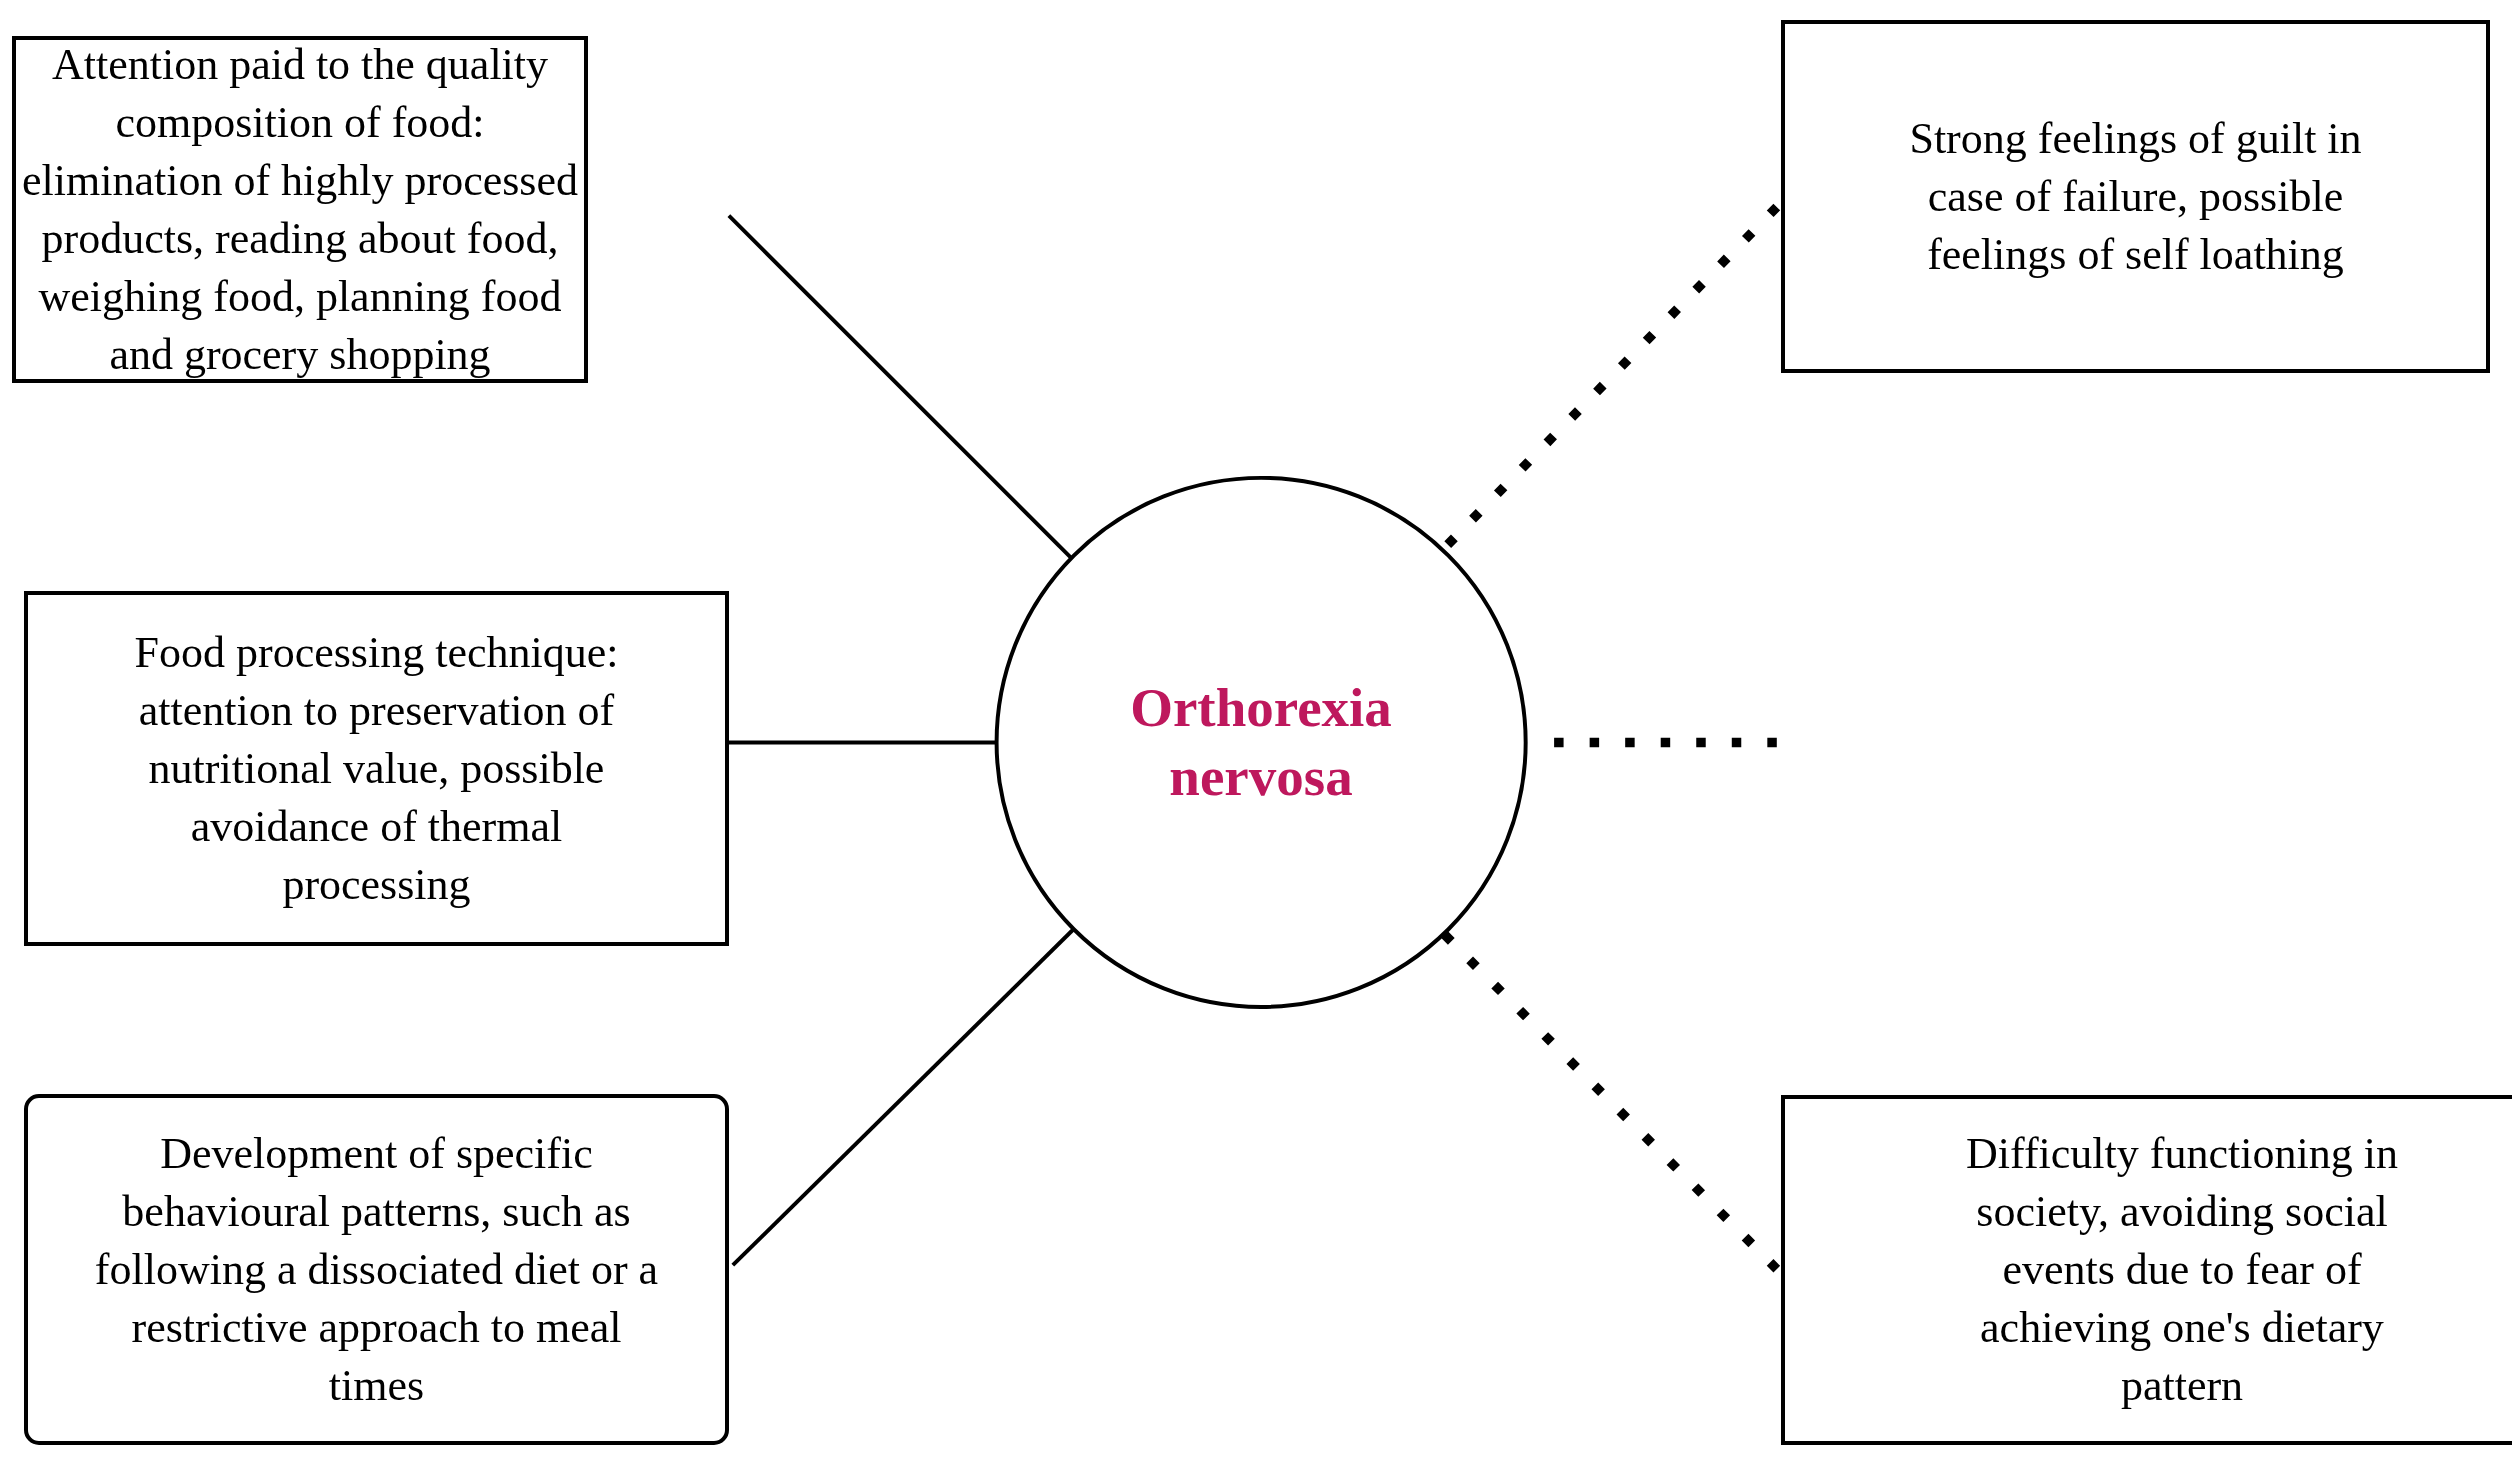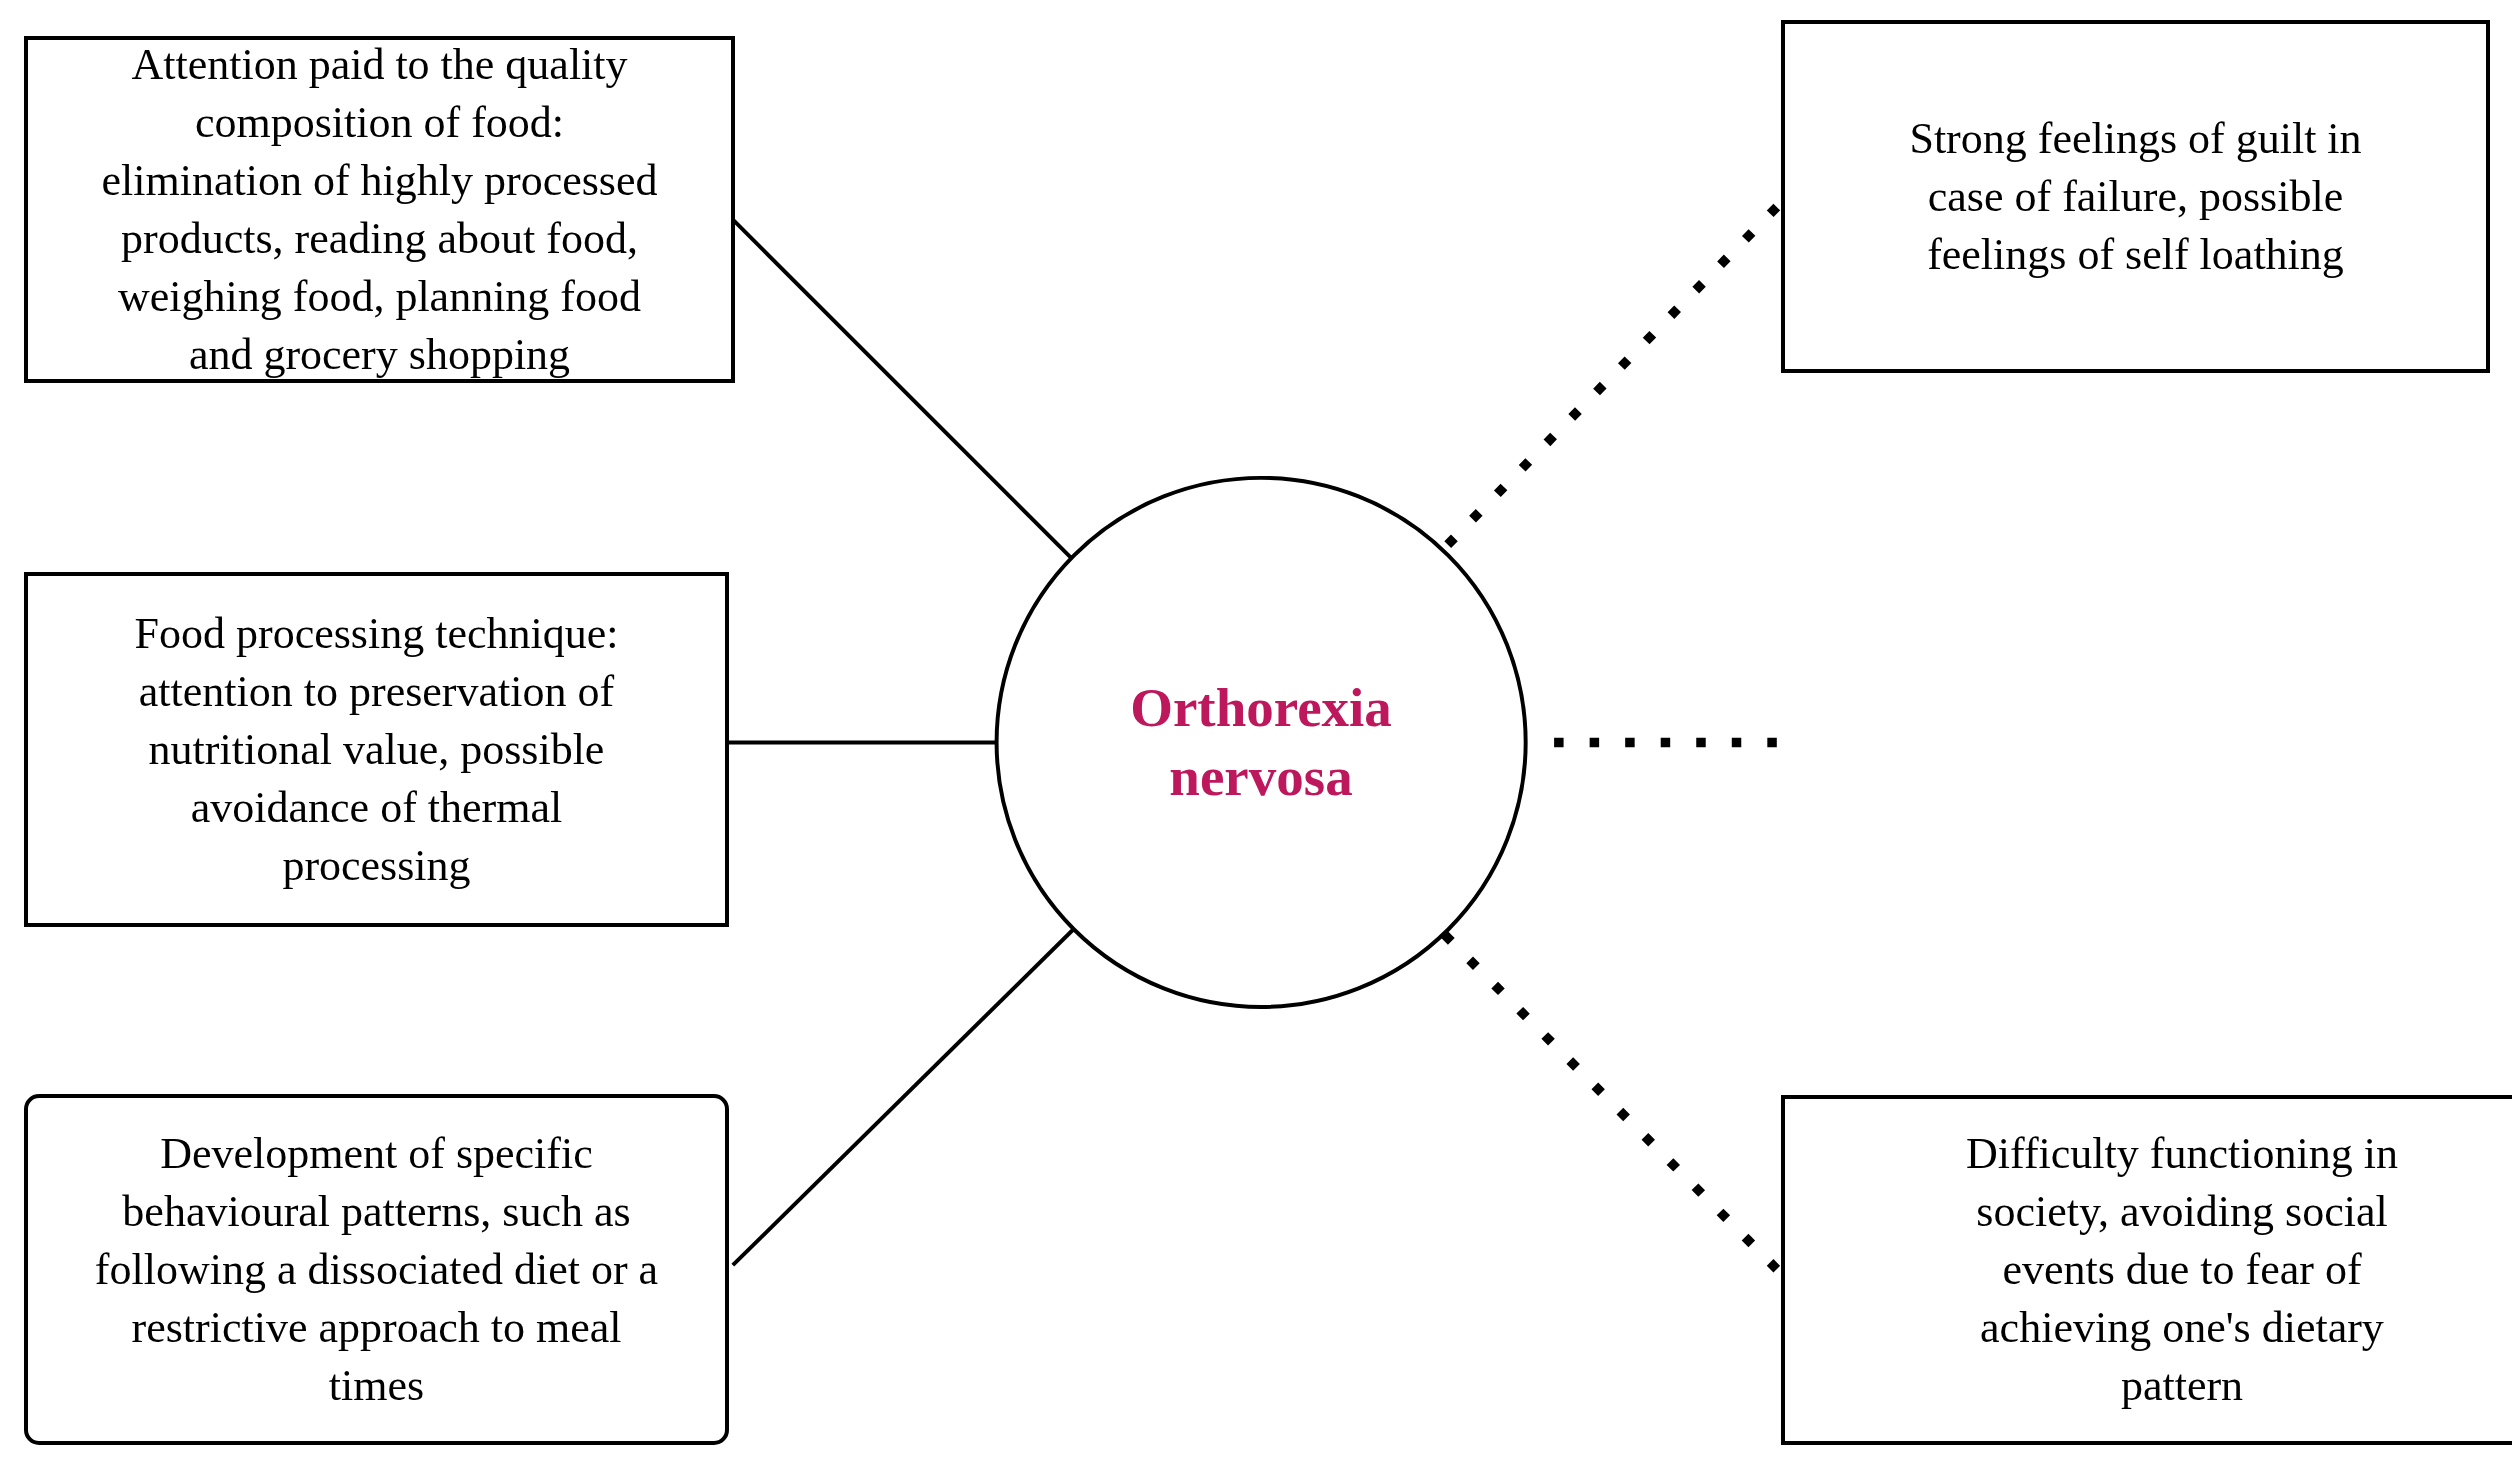--- a/index.html
+++ b/index.html
@@ -42,22 +42,22 @@
     align-items: center;
     justify-content: center;
     text-align: center;
     color: #000000;
     font-size: 44px;
     line-height: 58px;
     white-space: pre-line;
   }
 
   
-  .node.b1 { left: 24px;   top: 36px;   width: 711px; height: 347px; }
-  .node.b2 { left: 24px;   top: 572px;  width: 705px; height: 355px; }
+  .node.b1 { left: 12px;   top: 36px;   width: 576px; height: 347px; }
+  .node.b2 { left: 24px;   top: 591px;  width: 705px; height: 355px; }
   .node.b3 { left: 24px;   top: 1094px; width: 705px; height: 351px; border-radius: 15px; }
   
   .node.b4 { left: 1781px; top: 20px;   width: 709px; height: 353px; }
   .node.b5 { left: 1781px; top: 565px;  width: 709px; height: 353px; }
   .node.b6 { left: 1781px; top: 1095px; width: 802px; height: 350px; }
 
   .center-label {
     position: absolute;
     left: 1261px;
     top: 742px;

